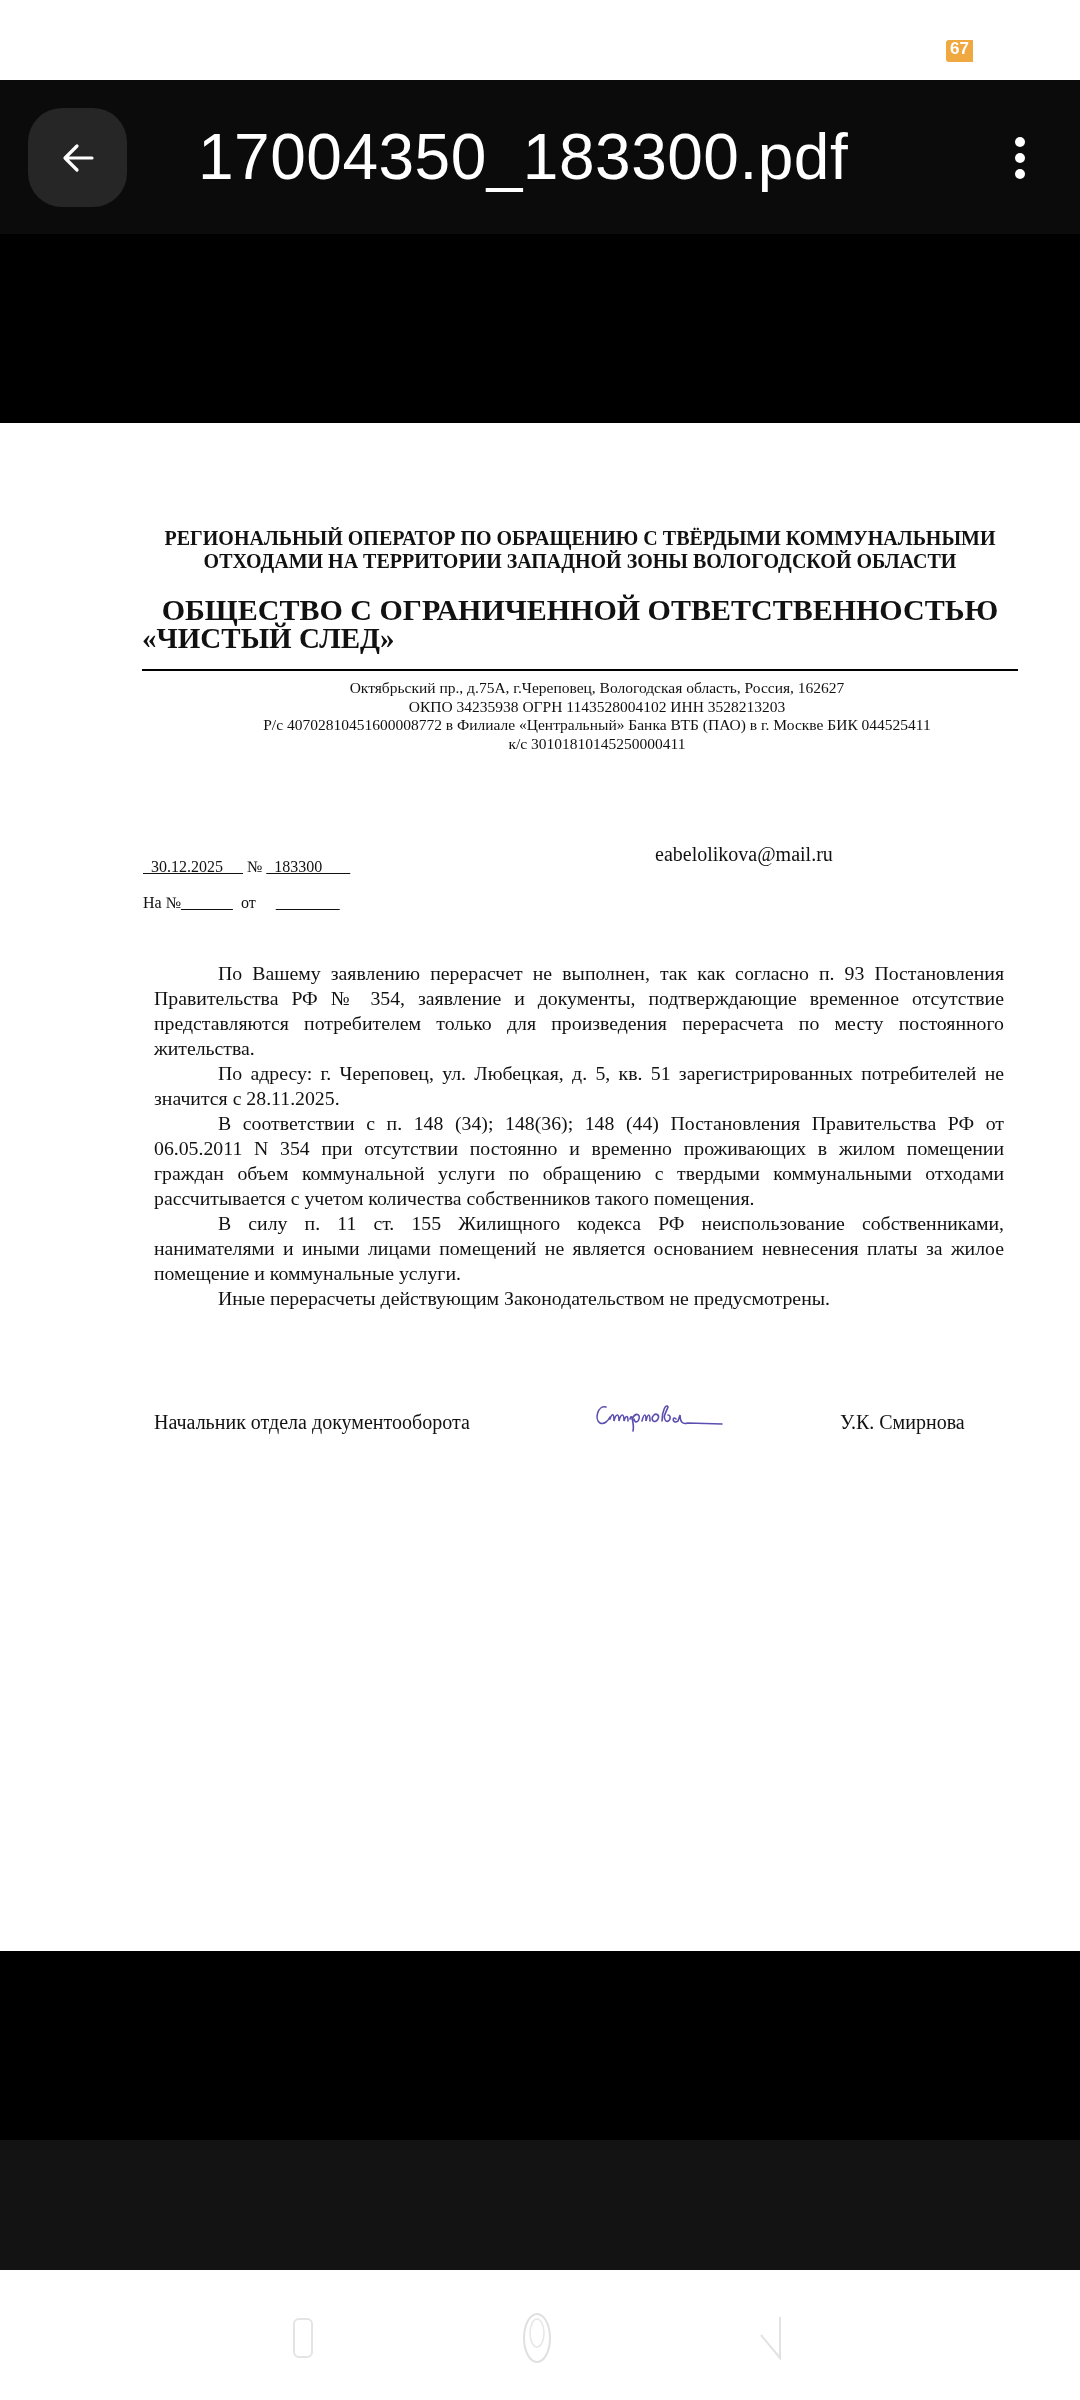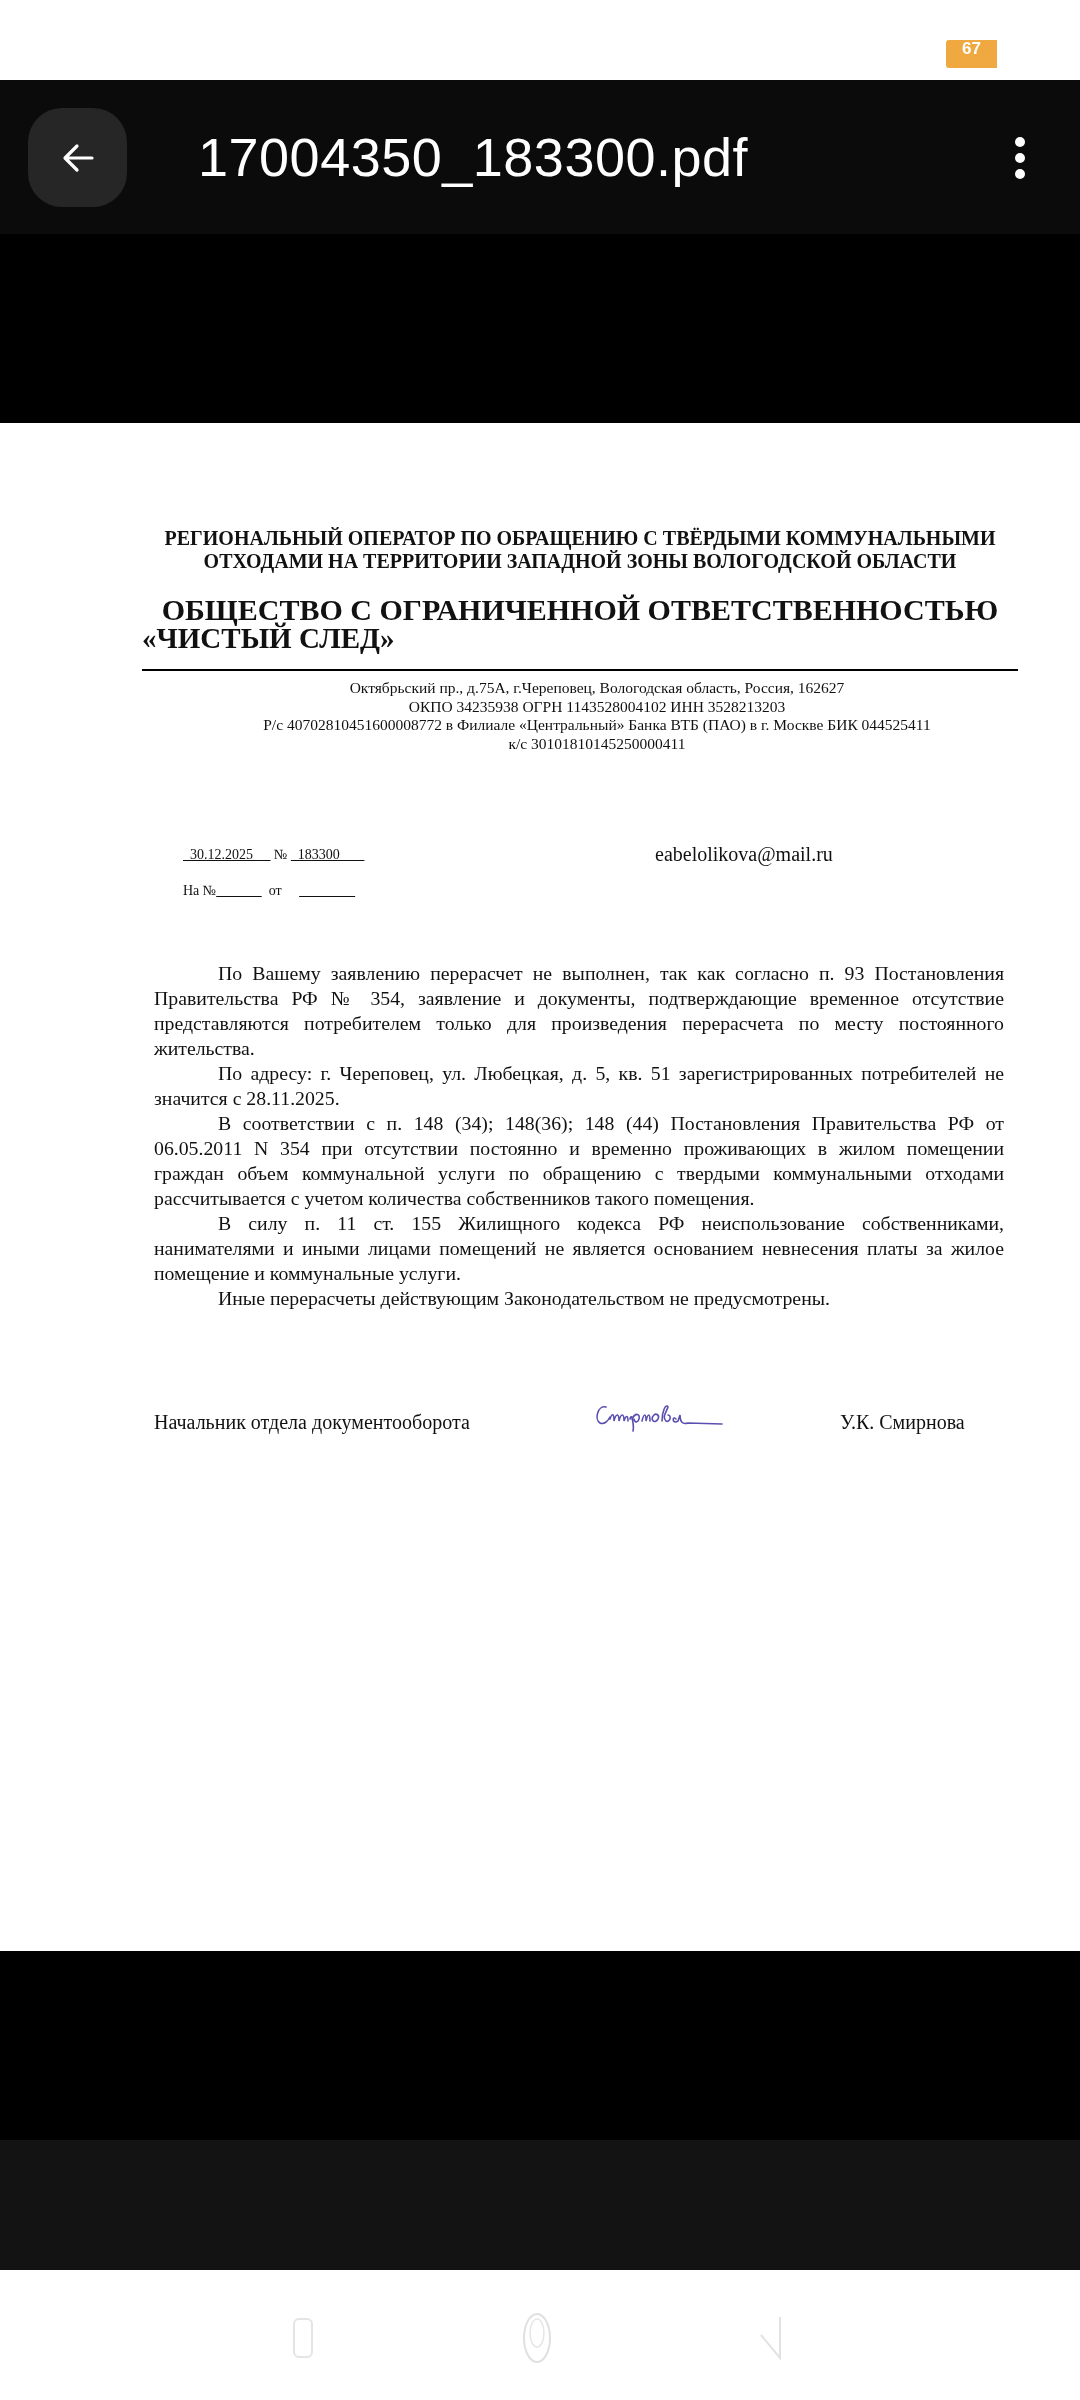--- a/index.html
+++ b/index.html
@@ -1,43 +1,43 @@
 <!DOCTYPE html>
 <html><head>
 <meta charset="utf-8">
 <style>
   * { box-sizing: border-box; margin: 0; padding: 0; }
   html, body { width: 1080px; height: 2400px; overflow: hidden; background: #ffffff; }
   body { position: relative; font-family: "Liberation Sans", sans-serif; }
 
   .status-bar { position: absolute; left: 0; top: 0; width: 1080px; height: 80px; background: #ffffff; }
-  .battery { position: absolute; left: 946px; top: 40px; height: 28px; padding: 0 16px; background: #f0a840; color: #fff;
+  .battery { position: absolute; left: 946px; top: 40px; height: 22px; padding: 0 4px; background: #f0a840; color: #fff;
              font-family: "Liberation Sans", sans-serif; font-size: 17px; font-weight: bold; line-height: 18px; border-radius: 3px 0 0 3px; }
 
   .toolbar { position: absolute; left: 0; top: 80px; width: 1080px; height: 154px; background: #0b0b0b; }
   .back-btn { position: absolute; left: 28px; top: 28px; width: 99px; height: 99px; border-radius: 34px; background: #262626;
               display: flex; align-items: center; justify-content: center; cursor: pointer; }
   .title { position: absolute; left: 198px; top: 44px; color: #ffffff; font-family: "Liberation Sans", sans-serif;
-           font-size: 54px; line-height: 66px; letter-spacing: 0.5px; white-space: nowrap; }
+           font-size: 64px; line-height: 66px; letter-spacing: 0.5px; white-space: nowrap; }
   .more-btn { position: absolute; left: 990px; top: 30px; width: 60px; height: 96px; display: flex; flex-direction: column;
               align-items: center; justify-content: center; gap: 6px; cursor: pointer; }
   .more-btn span { width: 10px; height: 10px; border-radius: 50%; background: #ffffff; display: block; }
 
   .viewer { position: absolute; left: 0; top: 234px; width: 1080px; height: 1906px; background: #000000; }
   .page { position: absolute; left: 0; top: 189px; width: 1080px; height: 1528px; background: #ffffff;
           font-family: "Liberation Serif", serif; color: #111; }
 
   .hdr1 { position: absolute; left: 142px; width: 876px; top: 104px; text-align: center; font-weight: bold; font-size: 20px; line-height: 23px; }
   .hdr2 { position: absolute; left: 142px; width: 876px; top: 174px; text-align: center; font-weight: bold; font-size: 30px; line-height: 25px; }
   .hdr3 { position: absolute; left: 142px; width: 876px; top: 198px; text-align: left; font-weight: bold; font-size: 29px; line-height: 34px; }
   .rule { position: absolute; left: 142px; width: 876px; top: 246px; height: 2px; background: #000; }
   .reqs { position: absolute; left: 159px; width: 876px; top: 256px; text-align: center; font-size: 15.5px; line-height: 18.5px; }
   .reqs u { text-decoration: underline; }
 
-  .meta { position: absolute; left: 143px; top: 414px; font-size: 14px; line-height: 36px; white-space: nowrap; margin-left: 40px; }
+  .meta { position: absolute; left: 143px; top: 426px; font-size: 16px; line-height: 36px; white-space: nowrap; }
   .meta .u { text-decoration: underline; white-space: pre; }
   .recipient { position: absolute; left: 655px; top: 419px; font-size: 20px; line-height: 24px; }
 
   .body { position: absolute; left: 154px; width: 850px; top: 538px; font-size: 19.8px; line-height: 25px; text-align: justify; }
   .body p { text-indent: 64px; }
 
   .sign-row { position: absolute; left: 154px; width: 850px; top: 988px; height: 40px; font-size: 20px; }
   .sign-title { position: absolute; left: 0; top: 0; }
   .signature { position: absolute; left: 438px; top: -14px; width: 140px; height: 36px; }
   .sign-name { position: absolute; left: 686px; top: 0; }

